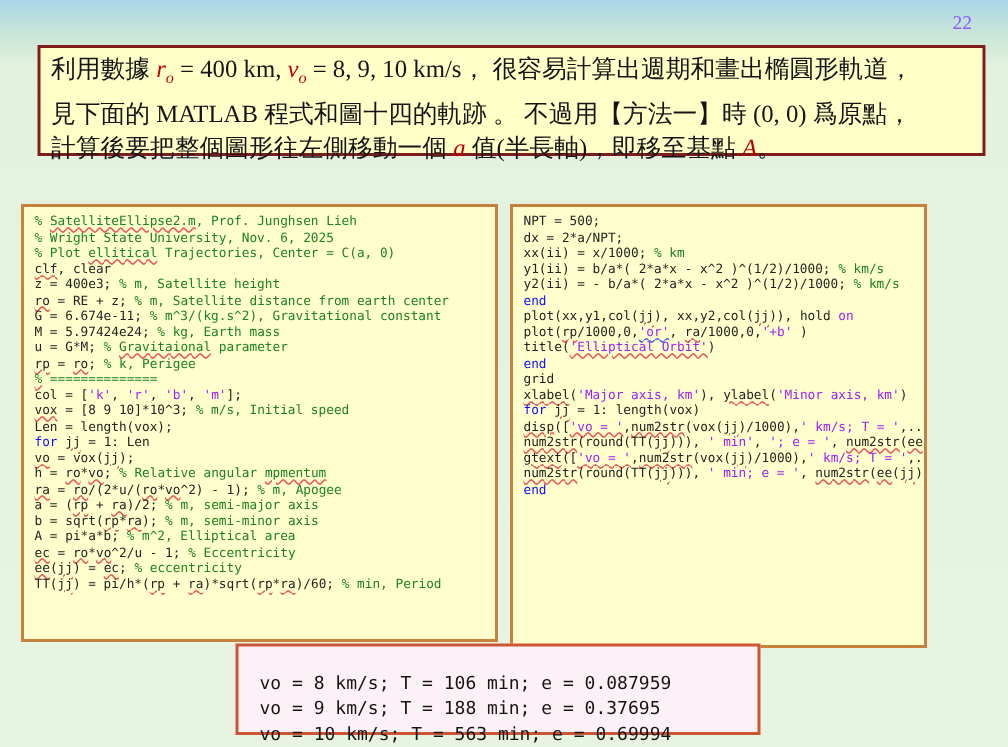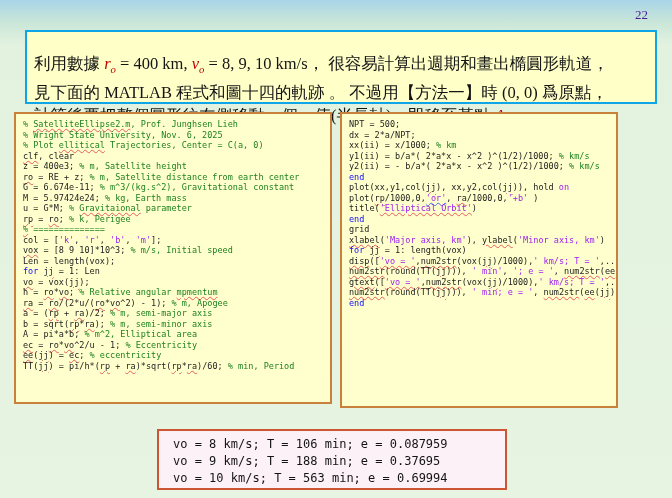--- a/index.html
+++ b/index.html
@@ -2,48 +2,48 @@
 <html><head>
 <meta charset="utf-8">
 <style>
   html,body{margin:0;padding:0;}
   body{
     width:672px;height:498px;position:relative;overflow:hidden;
     background:linear-gradient(180deg,#a9d5e8 0px,#c9e6d8 22px,#e3f2df 45px,#e6f4e1 100%);
     font-family:"Liberation Serif","DejaVu Serif",serif;
   }
   .page-number{
-    position:absolute;top:7px;right:24px;color:#4c1d95;font-size:13px;
+    position:absolute;top:7px;right:24px;color:#8b5cf6;font-size:13px;
     font-family:"Liberation Serif",serif;
   }
   .title-box{
     position:absolute;left:25px;top:30px;width:632px;height:74px;box-sizing:border-box;
-    background:#ffffc8;border:2px solid #0ea5e9;padding:20px 7px;
+    background:#ffffc8;border:2px solid #7f1d1d;padding:2px 7px;
     font-size:16.5px;line-height:23px;color:#141414;
   }
   .title-box .line{white-space:nowrap;}
   .var{color:#c00000;font-style:italic;}
   .varsub{color:#c00000;font-style:italic;font-size:0.65em;vertical-align:sub;}
   .code-box{
     position:absolute;box-sizing:border-box;background:#ffffcd;border:2px solid #c8813a;
     font-family:"DejaVu Sans Mono","Liberation Mono",monospace;
-    font-size:8.5px;color:#222;padding:5px 7px;overflow:hidden;
+    font-size:8.5px;color:#222;padding:5px 7px;overflow:hidden;margin-top:24px;
   }
   .code-box .line{white-space:pre;line-height:10.5px;height:10.5px;}
   .code-left{left:14px;top:112px;width:318px;height:292px;}
   .code-right{left:340px;top:112px;width:278px;height:296px;}
   .c{color:#222;}
   .g{color:#1e8220;}
   .k{color:#0d0dff;}
   .s{color:#a020f0;}
   .sq{text-decoration:underline wavy #e85c5c;text-decoration-thickness:1px;text-underline-offset:1px;}
   .bq{text-decoration:underline wavy #4a6ce8;text-decoration-thickness:1px;text-underline-offset:1px;}
   .results-box{
     position:absolute;left:157px;top:429px;width:350px;height:61px;box-sizing:border-box;
-    background:#fdf1f8;border:2px solid #cc5533;padding:5px 14px;
+    background:#fdf1f8;border:2px solid #cc5533;padding:16px 14px;
     font-family:"DejaVu Sans Mono","Liberation Mono",monospace;
     font-size:12px;color:#141414;
   }
   .results-box .line{white-space:pre;line-height:17px;}
 </style>
 </head>
 <body>
 
 <div class="page-number">22</div>
 

